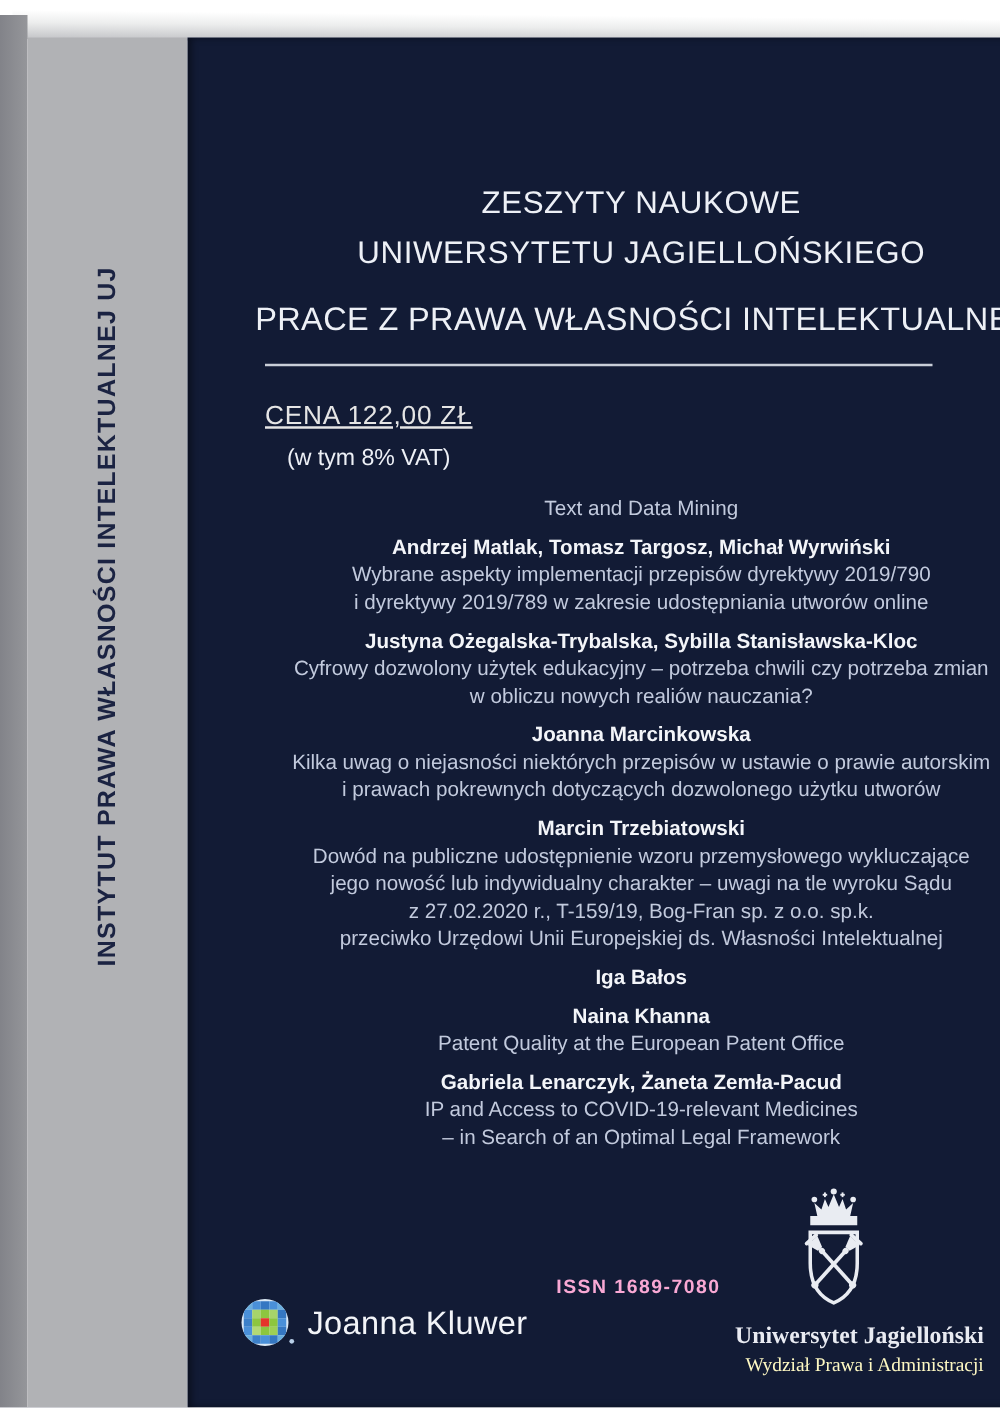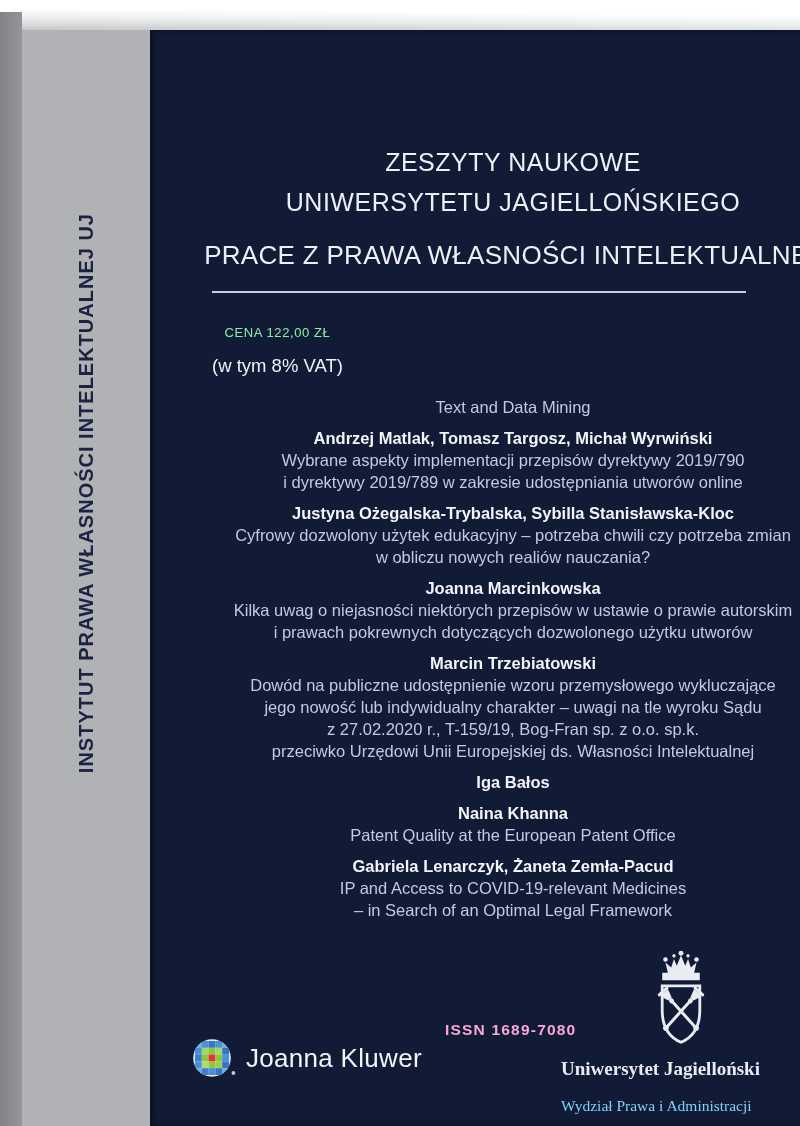--- a/index.html
+++ b/index.html
@@ -38,34 +38,34 @@
   .cover-header{position:absolute;top:112px;left:0;width:100%;text-align:center;}
   .series-line{font-size:25px;line-height:40px;letter-spacing:0.5px;color:#edf0f6;}
   .main-title{font-size:26px;line-height:34px;letter-spacing:0.3px;color:#edf0f6;margin-top:16px;}
   .divider{position:absolute;top:261px;left:62px;width:534px;height:2px;background:#d9dde6;opacity:.92;}
   .issue-row{
     position:absolute;top:286px;left:62px;width:534px;
     display:flex;justify-content:space-between;align-items:flex-start;
   }
   .issue-number{font-size:21px;letter-spacing:0.6px;line-height:33px;color:#edf0f6;}
   .price-block{text-align:center;line-height:33px;}
-  .price{font-size:13px;letter-spacing:0.6px;color:#86efac;}
+  .price{font-size:21px;letter-spacing:0.6px;color:#e5e5e5;text-decoration:underline;}
   .vat{font-size:18.5px;color:#edf0f6;}
   .articles{
     position:absolute;top:366px;left:0;width:100%;
     display:flex;flex-direction:column;gap:9px;align-items:center;text-align:center;
   }
   .article{width:100%;}
   .authors{font-size:16.5px;line-height:22px;font-weight:700;color:#f3f5f9;}
   .atitle{font-size:16.5px;line-height:22px;color:#c2cadd;}
   
-  .uj-block{position:absolute;left:411px;top:920px;width:240px;text-align:left;}
+  .uj-block{position:absolute;left:397px;top:920px;width:240px;text-align:right;}
   .uj-crest{display:block;margin:0 auto;}
   .univ-name{font-family:"Liberation Serif",serif;font-weight:700;font-size:19px;color:#e9ebf2;margin-top:8px;}
-  .faculty{font-family:"Liberation Serif",serif;font-size:15.5px;color:#7dd3fc;margin-top:17px;}
+  .faculty{font-family:"Liberation Serif",serif;font-size:15.5px;color:#fef9c3;margin-top:4px;}
   
   .wk-brand{position:absolute;left:42px;top:1008px;display:flex;align-items:center;}
   .wk-text{font-size:26px;font-weight:400;letter-spacing:0.3px;color:#f2f4f8;margin-left:10px;}
   .issn{position:absolute;left:295px;top:991px;font-size:15.5px;font-weight:700;letter-spacing:1.2px;color:#f9a8d4;}
 </style>
 </head>
 <body>
 
 <div class="stage">
 

